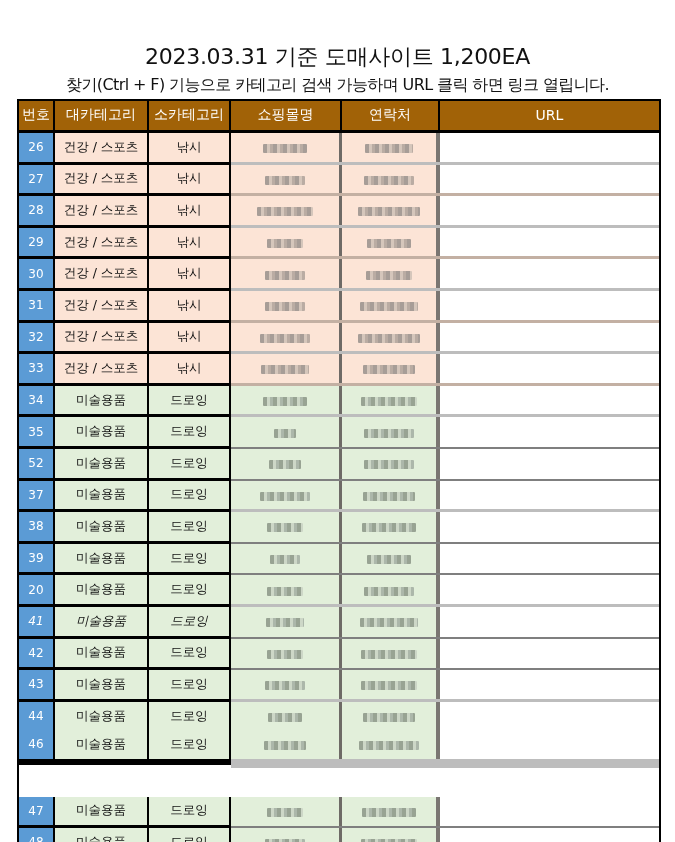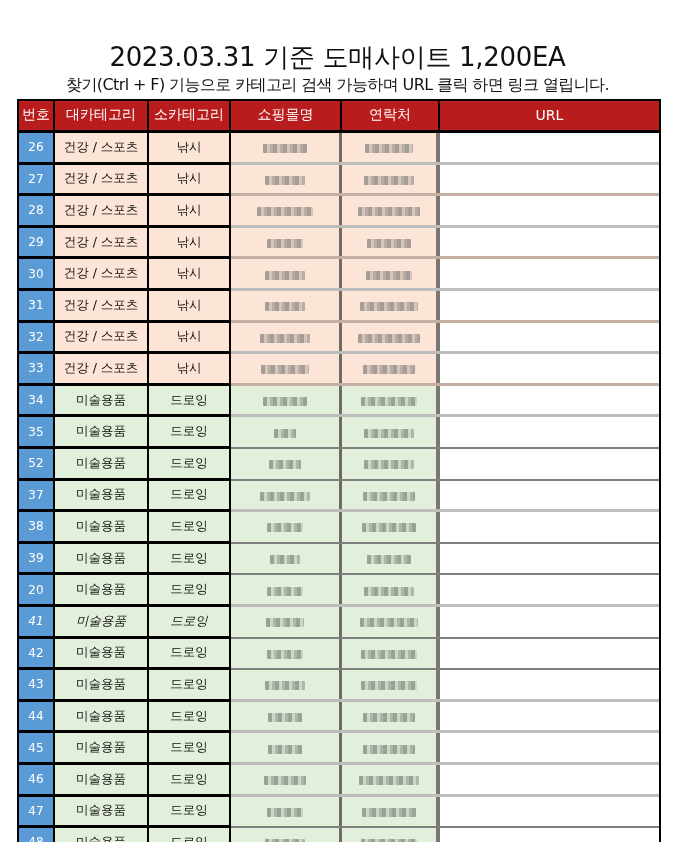--- a/index.html
+++ b/index.html
@@ -1,28 +1,28 @@
 <!DOCTYPE html>
 <html><head>
 <meta charset="utf-8">
 <style>
   html, body { margin: 0; padding: 0; background: #ffffff; }
   body { width: 675px; height: 842px; overflow: hidden; position: relative;
          font-family: "DejaVu Sans", "Liberation Sans", sans-serif; color: #111; }
   .title { position: absolute; left: 0; top: 42px; width: 675px; text-align: center;
-           font-size: 26px; line-height: 30px; letter-spacing: -0.3px; }
+           font-size: 22px; line-height: 30px; letter-spacing: -0.3px; }
   .subtitle { position: absolute; left: 0; top: 74px; width: 675px; text-align: center;
               font-size: 16px; line-height: 22px; letter-spacing: -0.6px; }
   .table { position: absolute; left: 17px; top: 99px; width: 644px; height: 760px;
            border: 2px solid #000; border-bottom: none; box-sizing: border-box; overflow: hidden; }
   .row { position: absolute; left: 0; height: 31.6px; width: 640px; }
   .cell { position: absolute; top: 0; height: 100%; box-sizing: border-box;
           display: flex; align-items: center; justify-content: center;
           font-size: 12.5px; white-space: nowrap; overflow: hidden; }
-  .hdr .cell { background: #b91c1c; color: #ffffff; font-size: 14px;
+  .hdr .cell { background: #a16207; color: #ffffff; font-size: 14px;
                border-right: 2px solid #000; border-bottom: 3px solid #000; }
   .hdr .cell.last { border-right: none; }
   .c-no   { left: 0;    width: 36px; }
   .c-big  { left: 36px; width: 94px; }
   .c-small{ left: 130px; width: 82px; }
   .c-shop { left: 212px; width: 111px; }
   .c-tel  { left: 323px; width: 98px; }
   .c-url  { left: 421px; width: 219px; }
   .body .c-no { background: #5B9BD5; color: #fff; font-size: 12px;
                 border-right: 2px solid #000; border-bottom: 3px solid #000; }
@@ -310,21 +310,21 @@
         <div class="cell c-small">드로잉</div>
         <div class="cell c-shop">
           <span class="blur" style="width:34px"></span>
         </div>
         <div class="cell c-tel">
           <span class="blur" style="width:52px"></span>
         </div>
         <div class="cell c-url"></div>
         <div class="sep light"></div>
       </div>
-      <div class="row green" style="top: 664px; padding-left: 14px;">
+      <div class="row green" style="top: 629px; padding-left: 14px;">
         <div class="cell c-no">46</div>
         <div class="cell c-big">미술용품</div>
         <div class="cell c-small">드로잉</div>
         <div class="cell c-shop">
           <span class="blur" style="width:42px"></span>
         </div>
         <div class="cell c-tel">
           <span class="blur" style="width:60px"></span>
         </div>
         <div class="cell c-url"></div>

